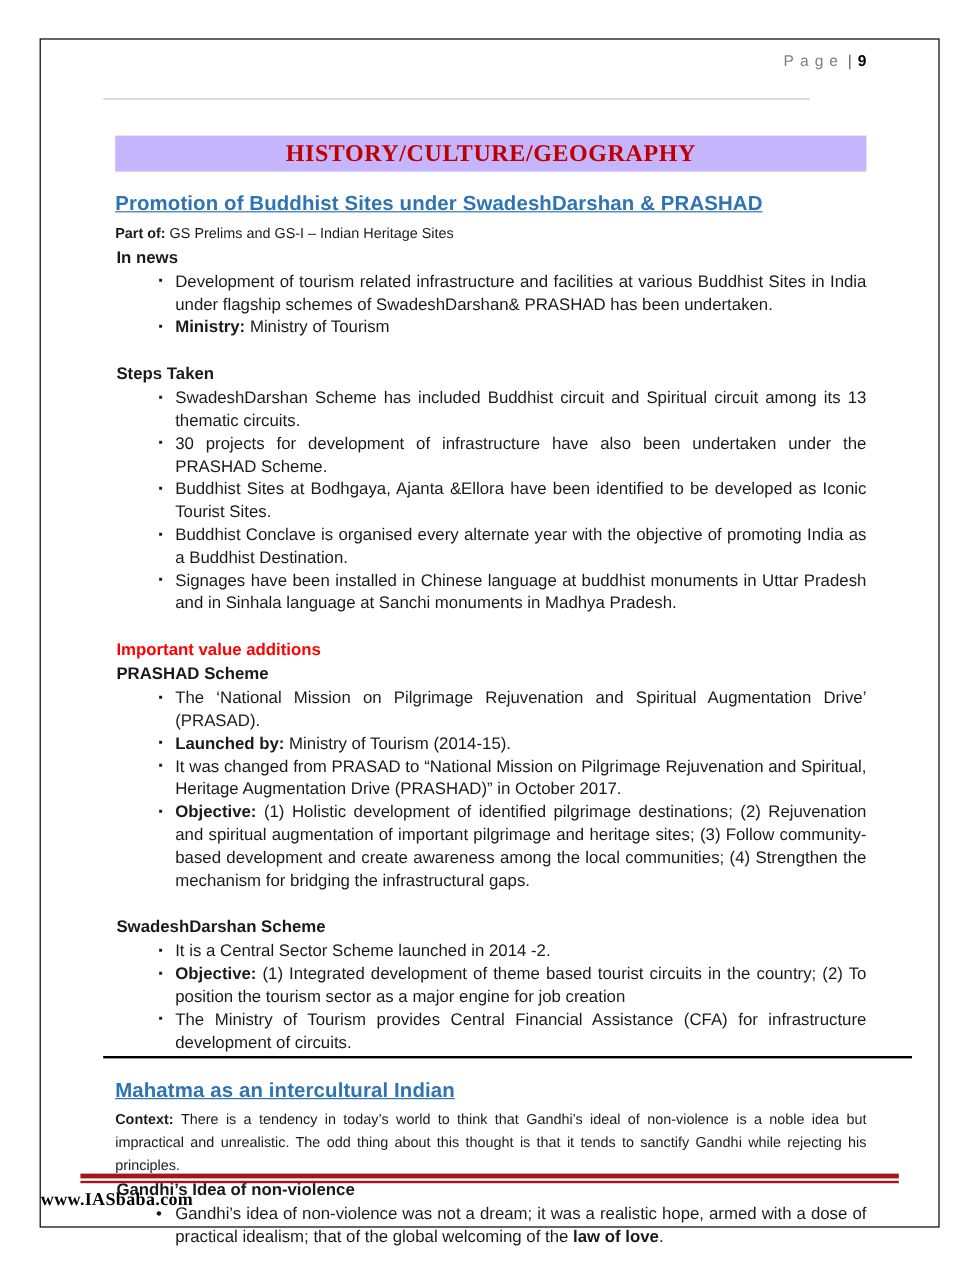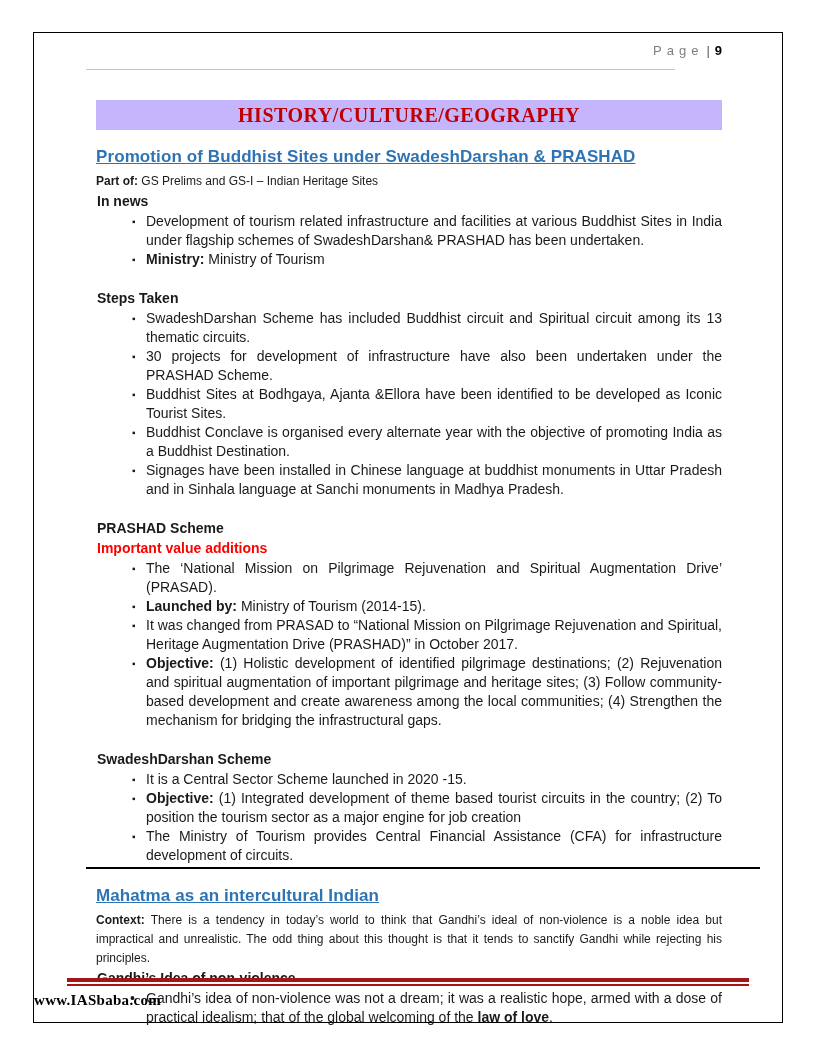--- a/index.html
+++ b/index.html
@@ -9,21 +9,21 @@
   }
   .page-box {
     position:absolute; left:33px; top:32px; width:750px; height:991px;
     border:1px solid #000; box-sizing:border-box; background:#fff;
   }
   .content { padding:10px 60px 0 62px; }
 
   
   .hdr {
     position:relative; display:flex; justify-content:flex-end; align-items:baseline;
-    height:22px; padding-bottom:5px; font-size:13px;
+    height:22px; padding-bottom:18px; font-size:13px;
   }
   .hdr::after {
     content:""; position:absolute; left:-10px; right:47px; bottom:0;
     border-bottom:1.5px solid #c6c6c6;
   }
   .pg-label { color:#7f7f7f; letter-spacing:5px; }
   .pg-sep { color:#595959; margin:0 5px 0 3px; font-weight:300; }
   .pg-num { color:#000; font-weight:700; }
 
   
@@ -111,22 +111,22 @@
             <div class="bullet">
               <span class="marker">▪</span>
               <span class="btext"><span>Buddhist Conclave is organised every alternate year with the objective of promoting India as a Buddhist Destination.</span></span>
             </div>
             <div class="bullet">
               <span class="marker">▪</span>
               <span class="btext"><span>Signages have been installed in Chinese language at buddhist monuments in Uttar Pradesh and in Sinhala language at Sanchi monuments in Madhya Pradesh.</span></span>
             </div>
           </div>
           <div class="gap"></div>
+          <p class="sub red">Important value additions</p>
           <p class="sub">PRASHAD Scheme</p>
-          <p class="sub red">Important value additions</p>
           <div class="blist">
             <div class="bullet">
               <span class="marker">▪</span>
               <span class="btext"><span>The ‘National Mission on Pilgrimage Rejuvenation and Spiritual Augmentation Drive’ (PRASAD).</span></span>
             </div>
             <div class="bullet">
               <span class="marker">▪</span>
               <span class="btext"><span class="b">Launched by: </span><span>Ministry of Tourism (2014-15).</span></span>
             </div>
             <div class="bullet">
@@ -136,21 +136,21 @@
             <div class="bullet">
               <span class="marker">▪</span>
               <span class="btext"><span class="b">Objective: </span><span>(1) Holistic development of identified pilgrimage destinations; (2) Rejuvenation and spiritual augmentation of important pilgrimage and heritage sites; (3) Follow community-based development and create awareness among the local communities; (4) Strengthen the mechanism for bridging the infrastructural gaps.</span></span>
             </div>
           </div>
           <div class="gap"></div>
           <p class="sub">SwadeshDarshan Scheme</p>
           <div class="blist">
             <div class="bullet">
               <span class="marker">▪</span>
-              <span class="btext"><span>It is a Central Sector Scheme launched in 2020 -15.</span></span>
+              <span class="btext"><span>It is a Central Sector Scheme launched in 2014 -2.</span></span>
             </div>
             <div class="bullet">
               <span class="marker">▪</span>
               <span class="btext"><span class="b">Objective: </span><span>(1) Integrated development of theme based tourist circuits in the country; (2) To position the tourism sector as a major engine for job creation</span></span>
             </div>
             <div class="bullet">
               <span class="marker">▪</span>
               <span class="btext"><span>The Ministry of Tourism provides Central Financial Assistance (CFA) for infrastructure development of circuits.</span></span>
             </div>
           </div>

